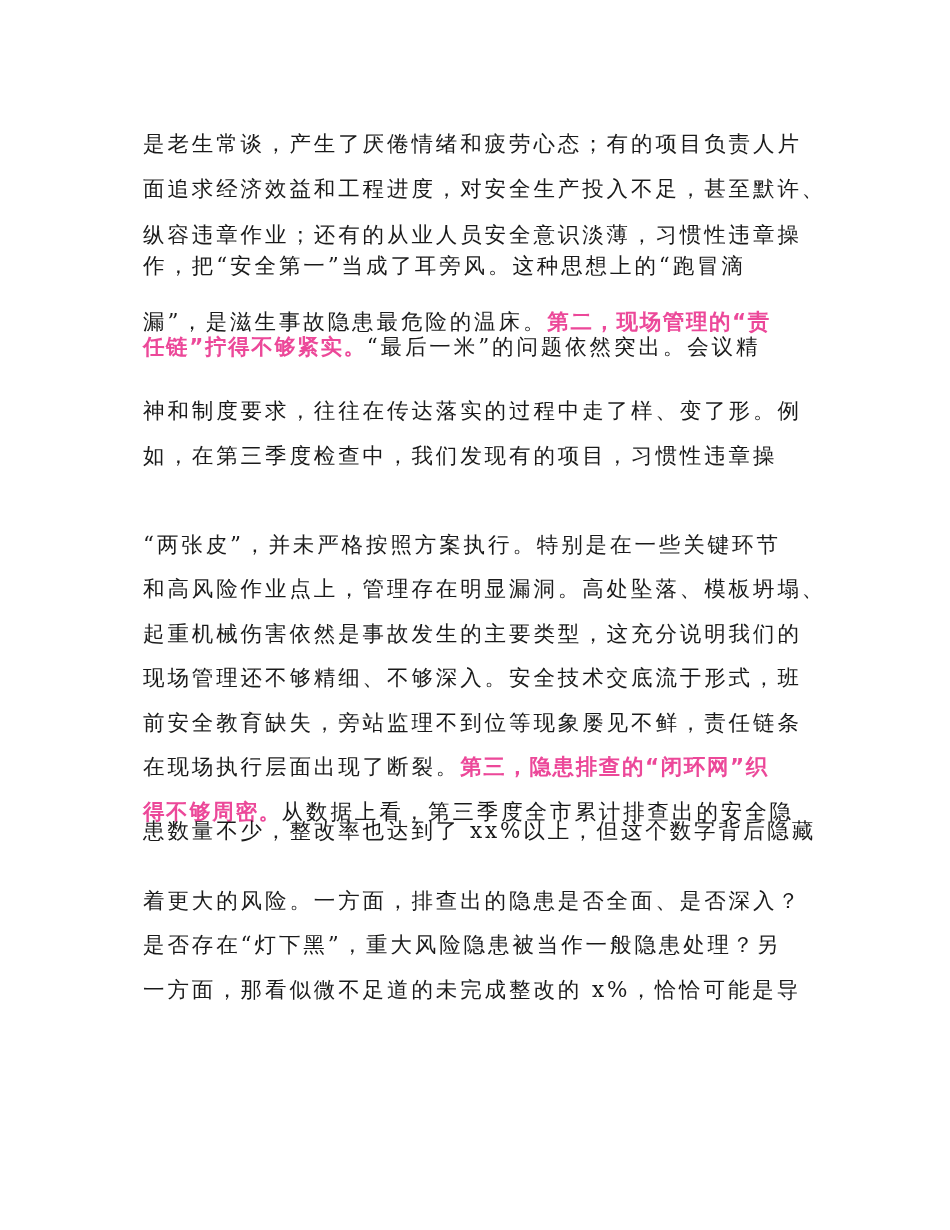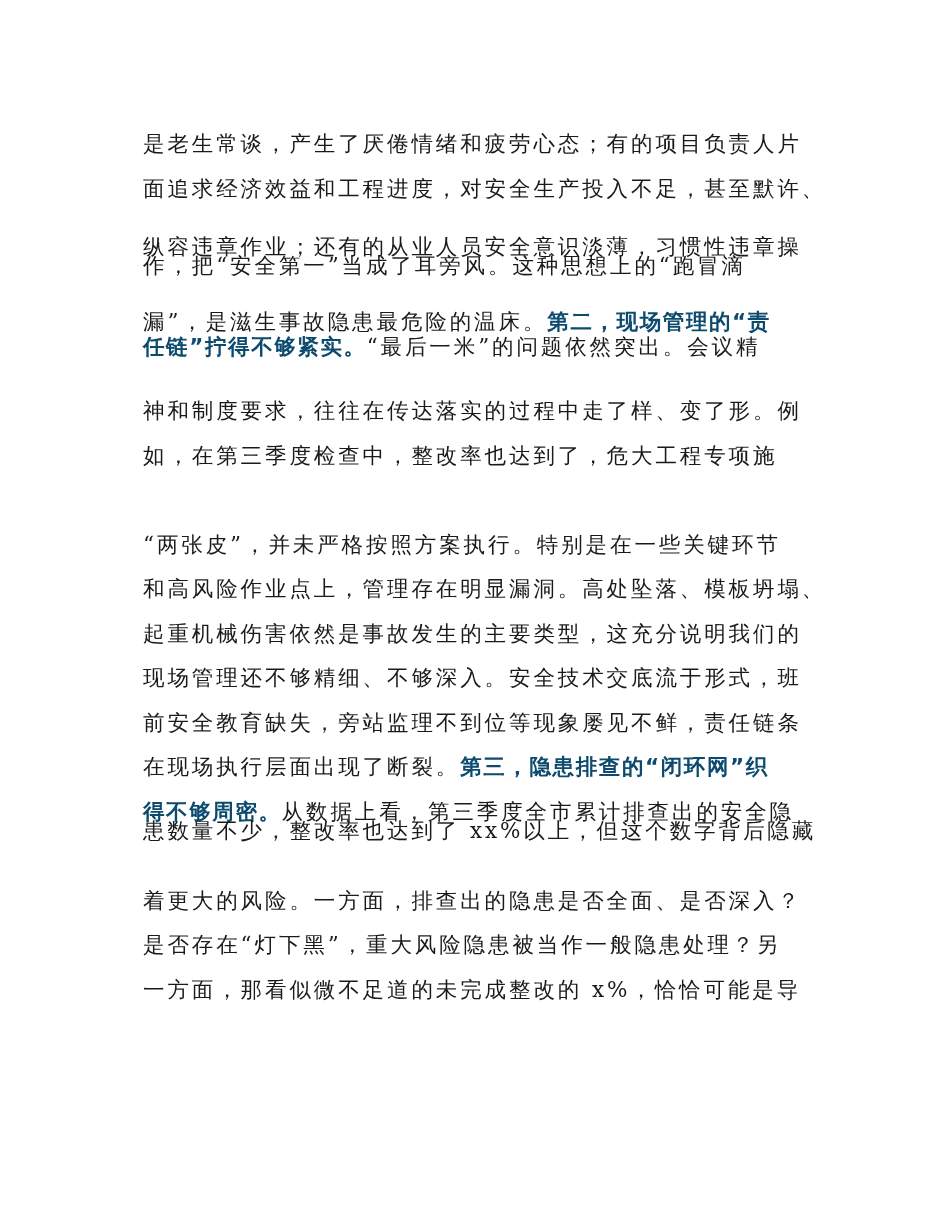--- a/index.html
+++ b/index.html
@@ -13,36 +13,36 @@
     white-space: nowrap;
     font-family: "DejaVu Serif", "Liberation Serif", serif;
     font-size: 21.5px;
     letter-spacing: 2.9px;
     color: #1a1a1a;
   }
   .seg { font-weight: normal; }
   .seg.bold {
     font-family: "DejaVu Sans", "Liberation Sans", sans-serif;
     font-weight: bold;
-    color: #0c4a6e;
+    color: #ec4899;
     letter-spacing: 1.6px;
   }
 </style>
 </head>
 <body>
 
 <div class="page">
   <div class="line" style="top:129px"><span class="seg">是老生常谈，产生了厌倦情绪和疲劳心态；有的项目负责人片</span></div>
   <div class="line" style="top:174px"><span class="seg">面追求经济效益和工程进度，对安全生产投入不足，甚至默许、</span></div>
-  <div class="line" style="top:232px"><span class="seg">纵容违章作业；还有的从业人员安全意识淡薄，习惯性违章操</span></div>
+  <div class="line" style="top:220px"><span class="seg">纵容违章作业；还有的从业人员安全意识淡薄，习惯性违章操</span></div>
   <div class="line" style="top:251px"><span class="seg">作，把“安全第一”当成了耳旁风。这种思想上的“跑冒滴</span></div>
   <div class="line" style="top:307px"><span class="seg">漏”，是滋生事故隐患最危险的温床。</span><span class="seg bold">第二，现场管理的“责</span></div>
   <div class="line" style="top:332px"><span class="seg bold">任链”拧得不够紧实。</span><span class="seg">“最后一米”的问题依然突出。会议精</span></div>
   <div class="line" style="top:396px"><span class="seg">神和制度要求，往往在传达落实的过程中走了样、变了形。例</span></div>
-  <div class="line" style="top:441px"><span class="seg">如，在第三季度检查中，整改率也达到了，危大工程专项施</span></div>
+  <div class="line" style="top:441px"><span class="seg">如，在第三季度检查中，我们发现有的项目，习惯性违章操</span></div>
   <div class="line" style="top:530px"><span class="seg">“两张皮”，并未严格按照方案执行。特别是在一些关键环节</span></div>
   <div class="line" style="top:574px"><span class="seg">和高风险作业点上，管理存在明显漏洞。高处坠落、模板坍塌、</span></div>
   <div class="line" style="top:619px"><span class="seg">起重机械伤害依然是事故发生的主要类型，这充分说明我们的</span></div>
   <div class="line" style="top:663px"><span class="seg">现场管理还不够精细、不够深入。安全技术交底流于形式，班</span></div>
   <div class="line" style="top:708px"><span class="seg">前安全教育缺失，旁站监理不到位等现象屡见不鲜，责任链条</span></div>
   <div class="line" style="top:752px"><span class="seg">在现场执行层面出现了断裂。</span><span class="seg bold">第三，隐患排查的“闭环网”织</span></div>
   <div class="line" style="top:797px"><span class="seg bold">得不够周密。</span><span class="seg">从数据上看，第三季度全市累计排查出的安全隐</span></div>
   <div class="line" style="top:816px"><span class="seg">患数量不少，整改率也达到了 xx%以上，但这个数字背后隐藏</span></div>
   <div class="line" style="top:886px"><span class="seg">着更大的风险。一方面，排查出的隐患是否全面、是否深入？</span></div>
   <div class="line" style="top:930px"><span class="seg">是否存在“灯下黑”，重大风险隐患被当作一般隐患处理？另</span></div>

